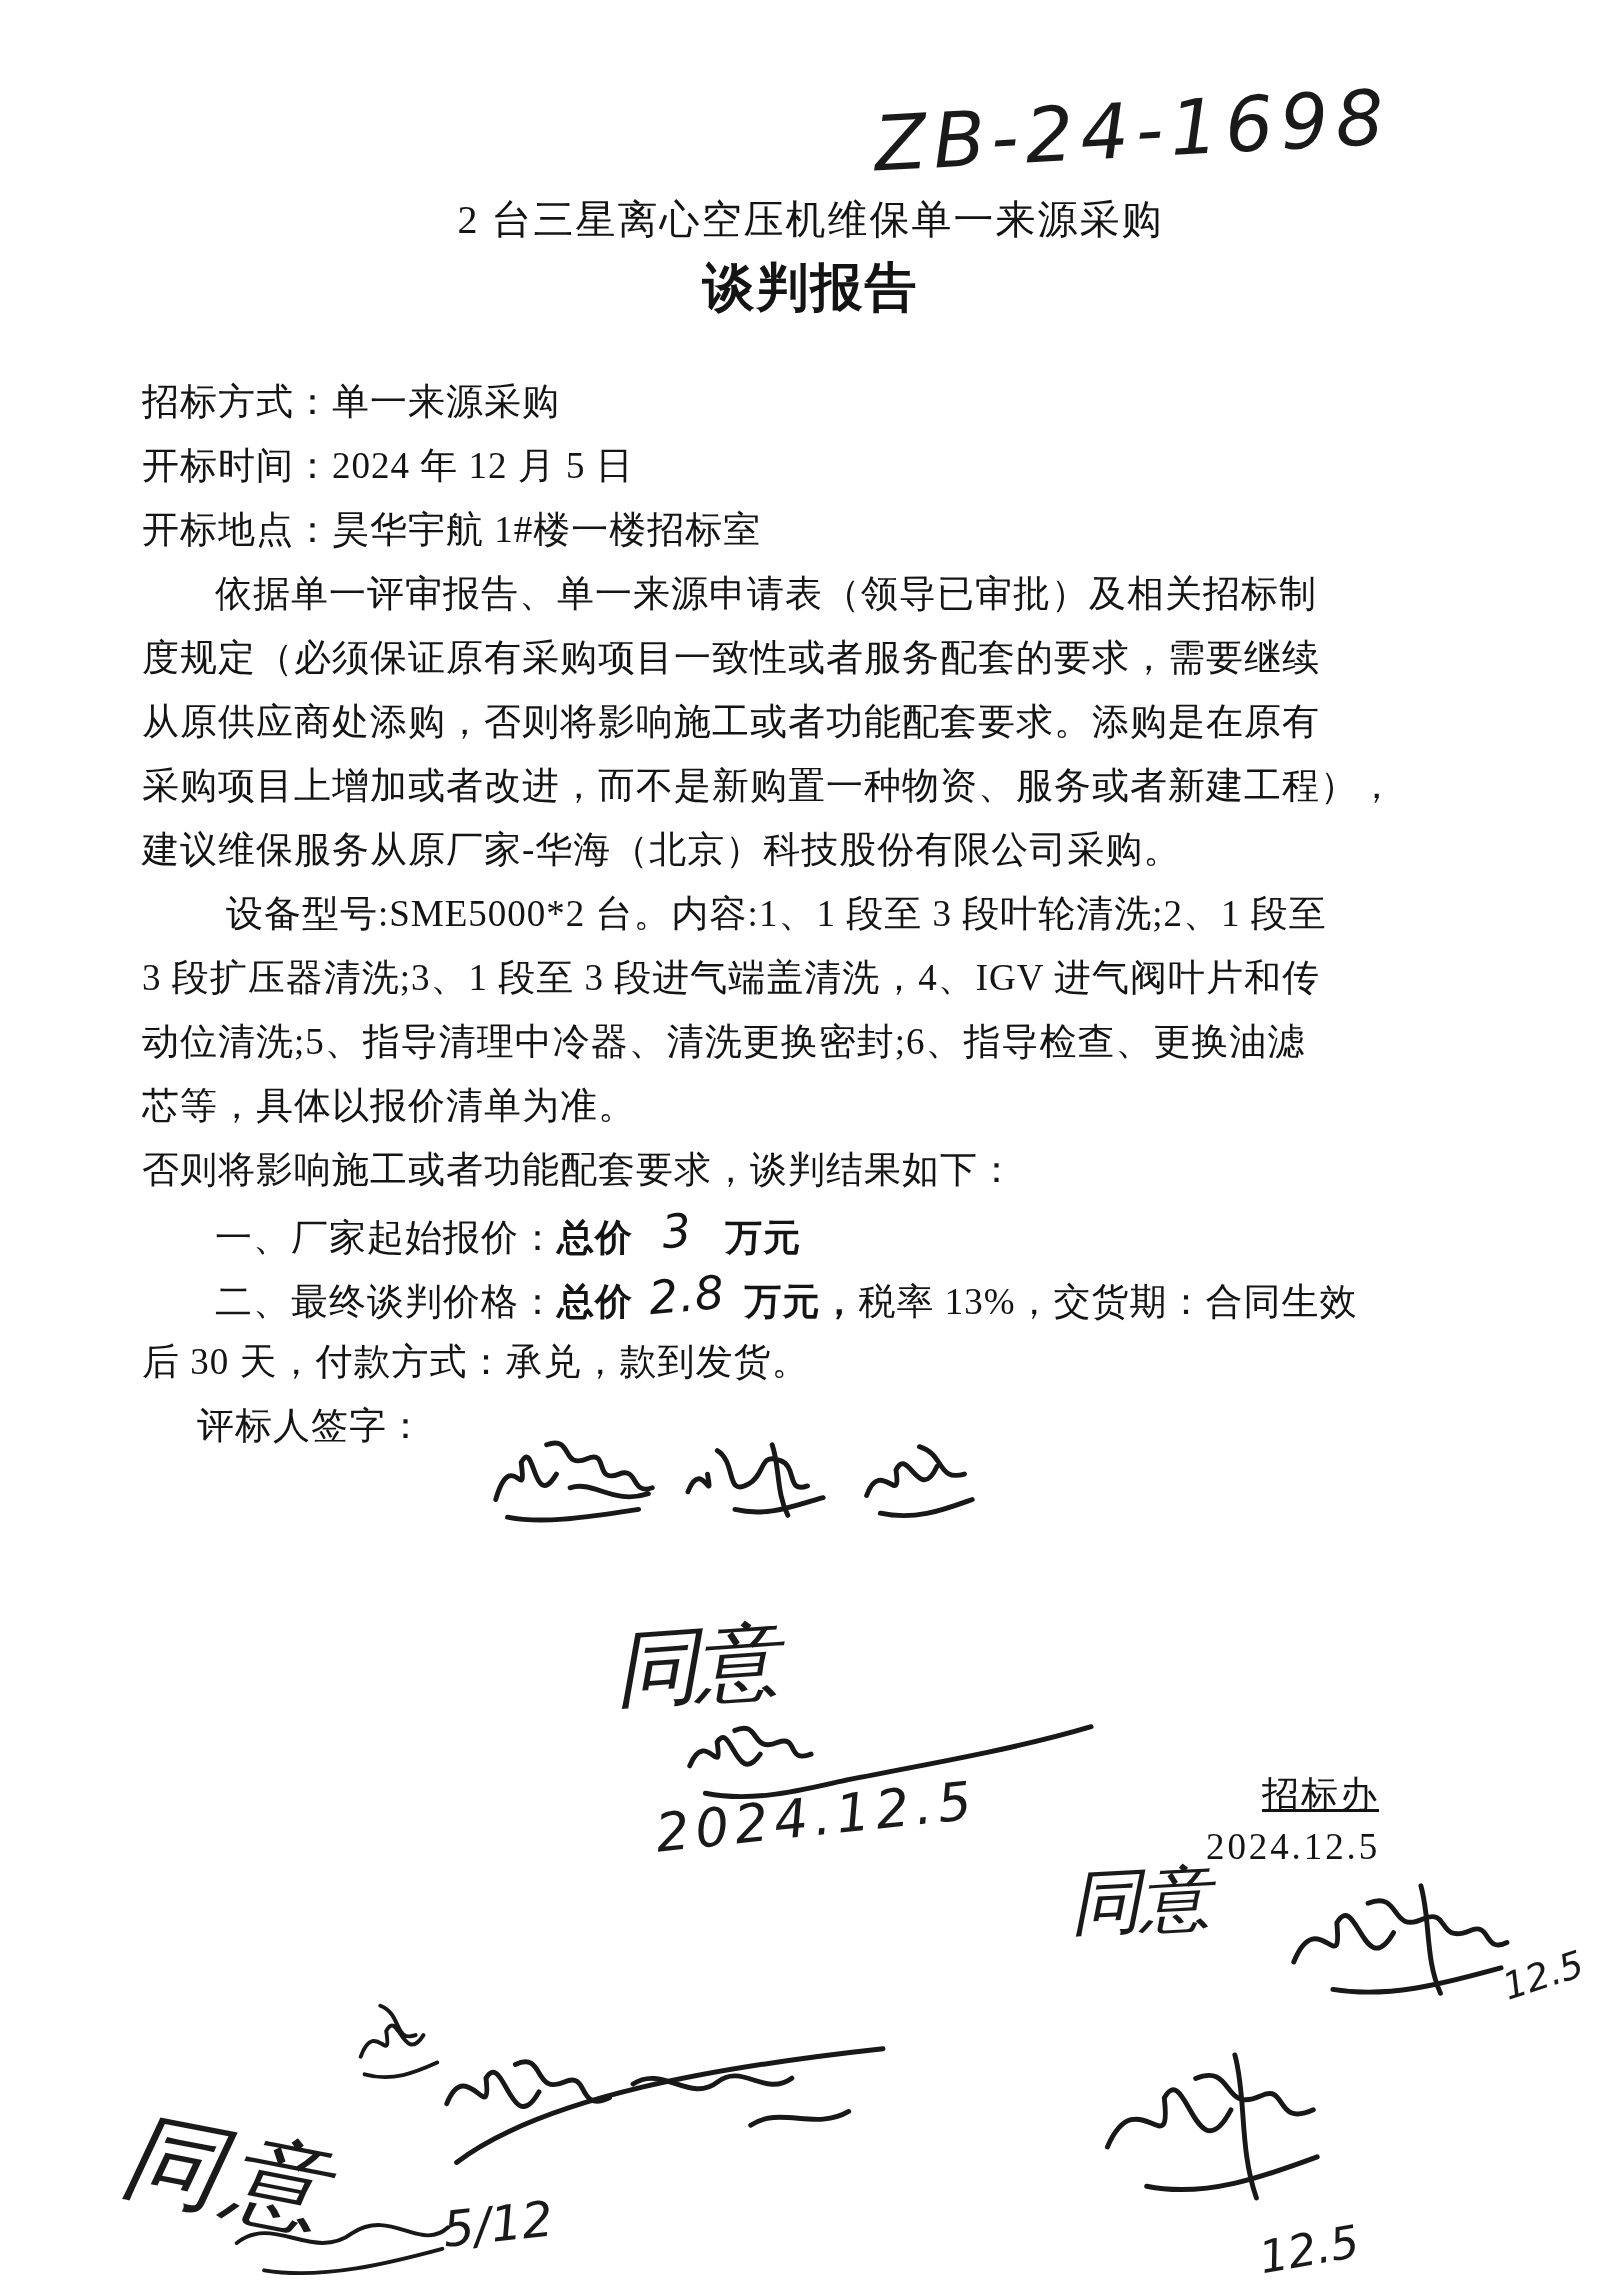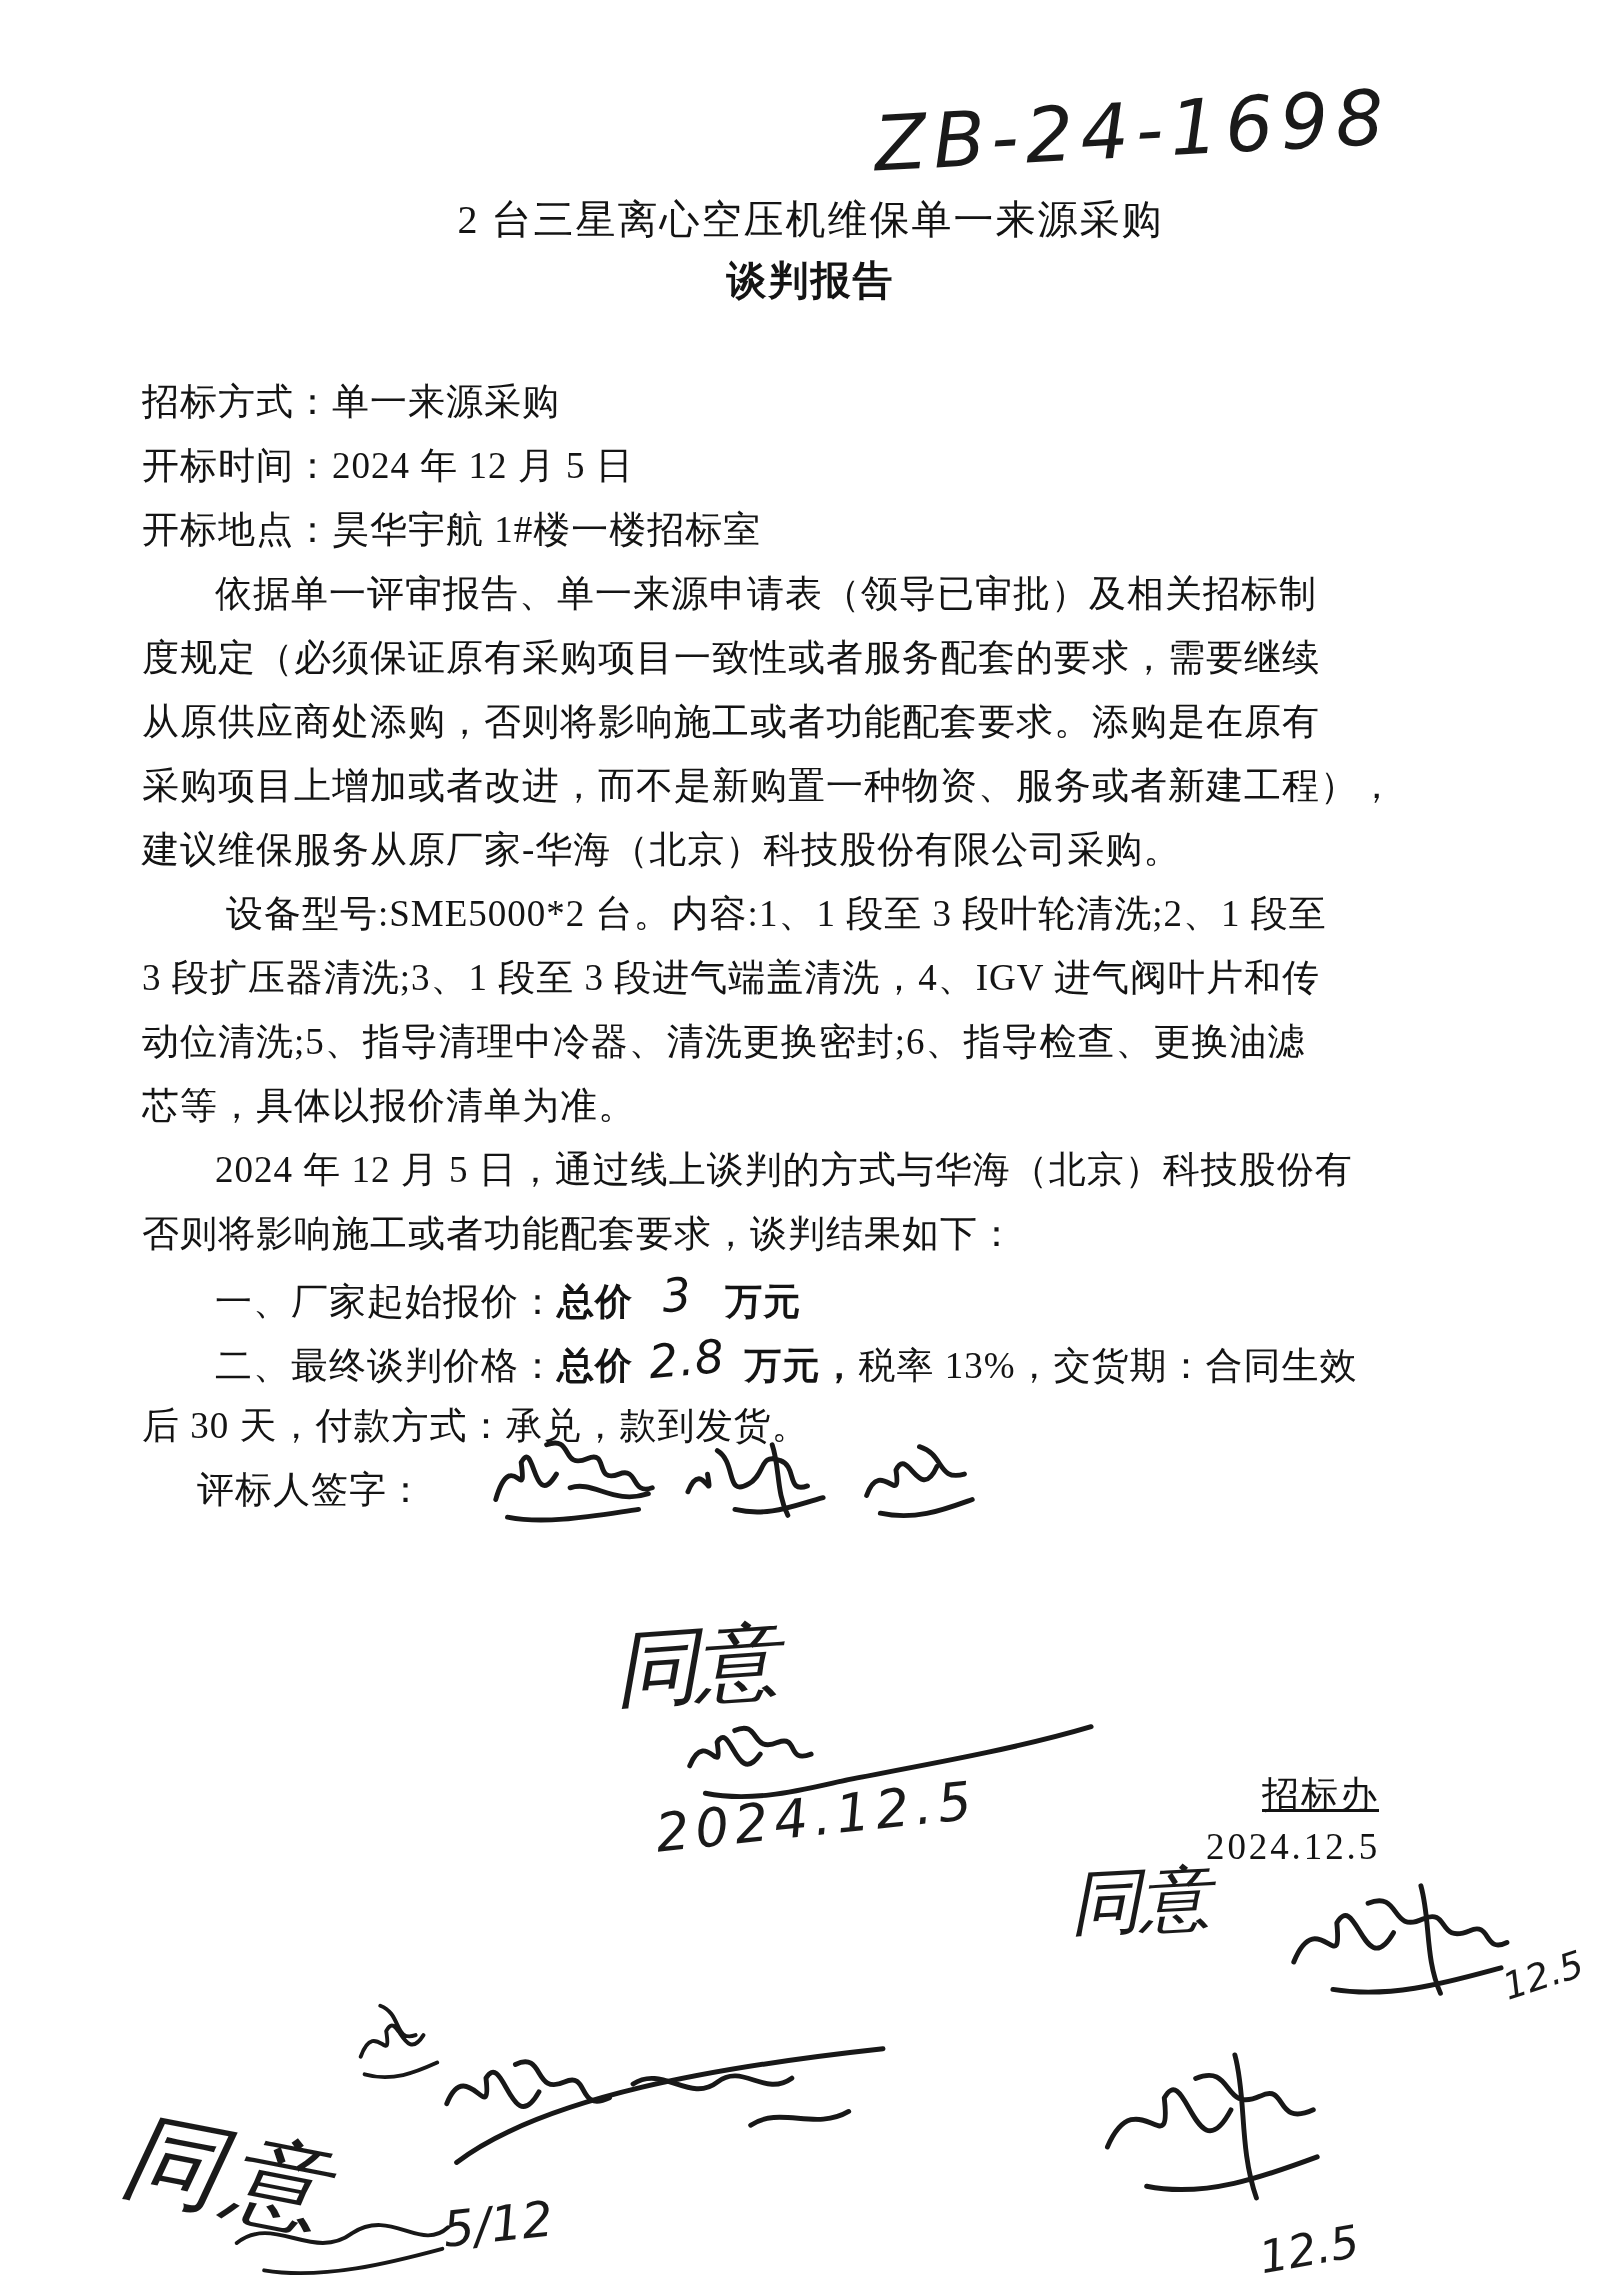--- a/index.html
+++ b/index.html
@@ -23,21 +23,21 @@
     position:absolute;left:874px;top:86px;
     font-size:76px;letter-spacing:6.9px;
     transform:rotate(-3deg);
   }
   .title{
     position:absolute;top:192px;left:0;width:100%;
     text-align:center;font-size:40px;font-weight:400;letter-spacing:2px;
   }
   .subtitle{
     position:absolute;top:253px;left:0;width:100%;
-    text-align:center;font-size:40px;font-weight:700;letter-spacing:2px;
+    text-align:center;font-size:52px;font-weight:700;letter-spacing:2px;
   }
   .body-text{position:absolute;left:142px;top:370px;right:48px;}
   .bline{
     height:64px;line-height:64px;
     font-size:37px;white-space:nowrap;letter-spacing:1px;
   }
   .ind-2{padding-left:73px;}
   .ind-22{padding-left:84px;}
   .ind-15{padding-left:55px;}
   .b{font-weight:700;}
@@ -80,21 +80,20 @@
     <div class="bline">度规定（必须保证原有采购项目一致性或者服务配套的要求，需要继续</div>
     <div class="bline">从原供应商处添购，否则将影响施工或者功能配套要求。添购是在原有</div>
     <div class="bline">采购项目上增加或者改进，而不是新购置一种物资、服务或者新建工程），</div>
     <div class="bline">建议维保服务从原厂家-华海（北京）科技股份有限公司采购。</div>
 
     <div class="bline ind-22">设备型号:SME5000*2 台。内容:1、1 段至 3 段叶轮清洗;2、1 段至</div>
     <div class="bline">3 段扩压器清洗;3、1 段至 3 段进气端盖清洗，4、IGV 进气阀叶片和传</div>
     <div class="bline">动位清洗;5、指导清理中冷器、清洗更换密封;6、指导检查、更换油滤</div>
     <div class="bline">芯等，具体以报价清单为准。</div>
 
-    <div class="bline ind-2">2024 年 12 月 5 日，通过线上谈判的方式与华海（北京）科技股份有</div>
     <div class="bline">否则将影响施工或者功能配套要求，谈判结果如下：</div>
 
     <div class="bline ind-2">
       <span>一、厂家起始报价：</span><span class="b">总价</span><span class="hw-val gap-wide">3</span><span class="b">万元</span>
     </div>
 
     <div class="bline ind-2">
       <span>二、最终谈判价格：</span><span class="b">总价</span><span class="hw-val gap-narrow">2.8</span><span class="b">万元，</span><span>税率 13%，交货期：合同生效</span>
     </div>
 

